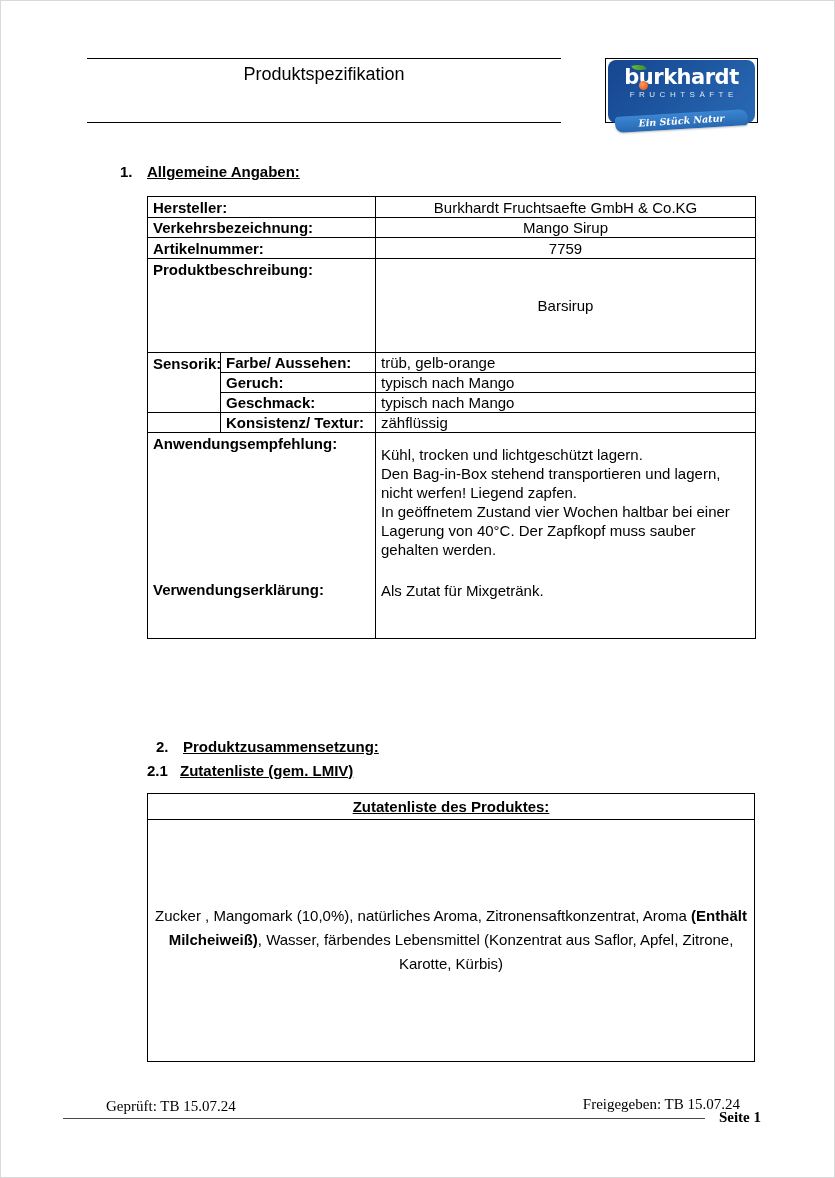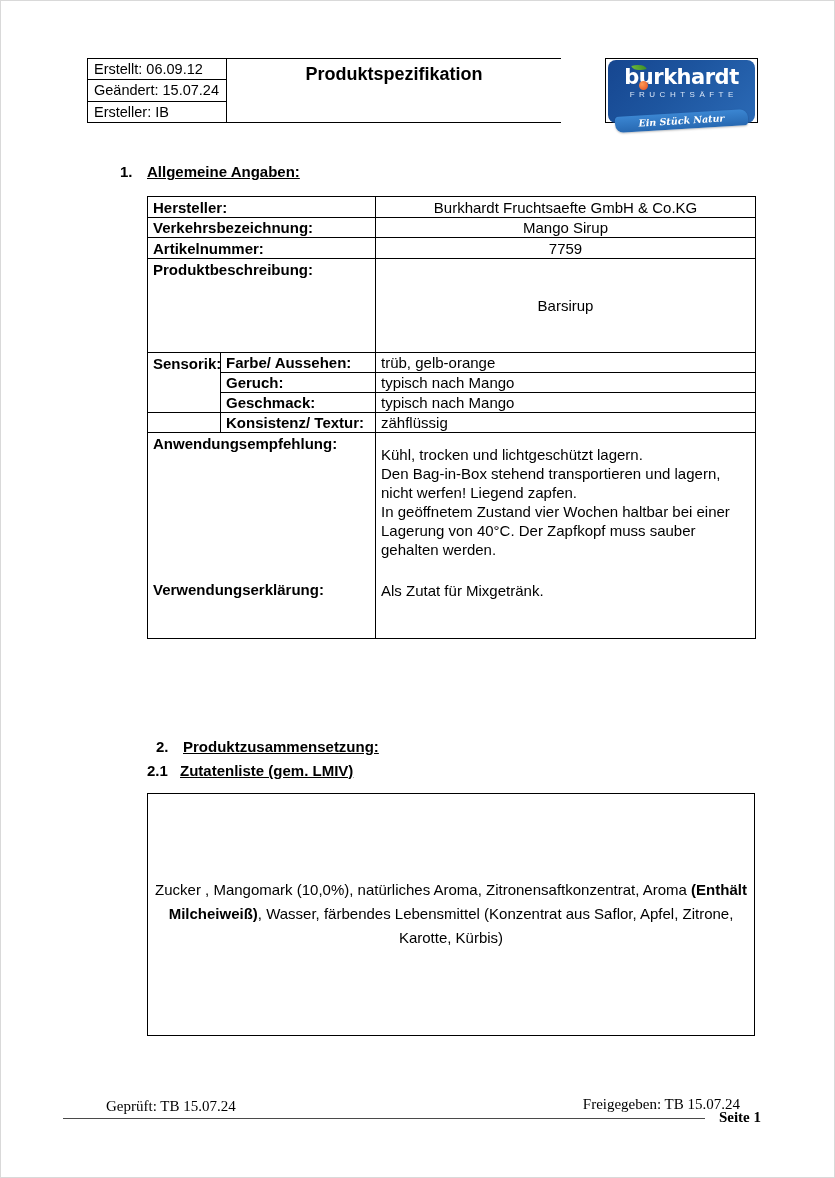--- a/index.html
+++ b/index.html
@@ -11,21 +11,21 @@
     overflow:hidden;
   }
   .abs { position:absolute; }
 
   
   .hdr-wrap { left:87px; top:58px; width:671px; height:65px; display:flex; }
   .hdr-meta { width:140px; border:1px solid #000; display:flex; flex-direction:column; background:#fff; }
   .hdr-meta .mrow { flex:1; border-bottom:1px solid #000; font-size:14.5px; padding:2px 0 0 6px; }
   .hdr-meta .mrow:last-child { border-bottom:none; }
   .hdr-title { flex:1; border-top:1px solid #000; border-bottom:1px solid #000;
-               text-align:center; font-size:18px; font-weight:bold; padding-top:5px; }
+               text-align:center; font-size:18px; font-weight:normal; padding-top:5px; }
   .hdr-logo { width:153px; border:1px solid #000; position:relative;margin-left:44px; }
 
   .logo-box { position:absolute; left:2px; top:1px; width:147px; height:63px;
               border-radius:8px; background:linear-gradient(135deg,#164690 0%, #1d559f 45%, #2b6ab6 100%);
               z-index:2; }
   .logo-brand { text-align:center; color:#fff; font-weight:bold; font-size:21px;
                 letter-spacing:-0.5px; margin-top:5px; font-family:"DejaVu Sans",sans-serif; }
   .logo-leaf { position:absolute; left:24px; top:4px; width:14px; height:7px;
                background:linear-gradient(90deg,#6cb93a,#3e8f28); border-radius:0 100% 0 100%;
                transform:rotate(-15deg); }
@@ -75,25 +75,20 @@
   .footer-left  { left:94px; top:1098px; font-family:"Liberation Serif", serif; font-size:15px;margin-left:12px; }
   .footer-right { right:95px; top:1096px; font-family:"Liberation Serif", serif; font-size:15px; }
   .footer-line  { left:63px; top:1118px; width:712px; border-top:1px solid #4a4a4a; text-align:right; }
   .footer-line span { position:relative; top:-11px; background:#fff; padding:0 14px;
                       font-family:"Liberation Serif", serif; font-weight:bold; font-size:15px; }
 </style>
 </head>
 <body>
 
 <div class="abs hdr-wrap">
-  <div class="hdr-meta">
-    <div class="mrow">Erstellt: 06.09.12</div>
-    <div class="mrow">Geändert: 15.07.24</div>
-    <div class="mrow">Ersteller: IB</div>
-  </div>
   <div class="hdr-title">Produktspezifikation</div>
   <div class="hdr-logo">
     <div class="logo-box">
       <div class="logo-leaf"></div>
       <div class="logo-berry"></div>
       <div class="logo-brand">burkhardt</div>
       <div class="logo-sub">FRUCHTSÄFTE</div>
       <div class="logo-ribbon">Ein Stück Natur genießen</div>
     </div>
   </div>
@@ -164,20 +159,23 @@
 <div class="abs sec-head h2">
   <span class="num">2.</span><span class="txt">Produktzusammensetzung:</span>
 </div>
 <div class="abs sec-head h21">
   <span class="num">2.1</span><span class="txt">Zutatenliste (gem. LMIV)</span>
 </div>
 
 <div class="abs zut-table">
   <table>
     <tbody>
+        <tr>
+      <td class="zut-head">Zutatenliste des Produktes:</td>
+    </tr>
     <tr>
       <td class="zut-body"><span>Zucker , Mangomark (10,0%), natürliches Aroma, Zitronensaftkonzentrat, Aroma </span><span class="b">(Enthält Milcheiweiß)</span><span>, Wasser, färbendes Lebensmittel (Konzentrat aus Saflor, Apfel, Zitrone, Karotte, Kürbis)</span></td>
     </tr>
   </tbody>
     </table>
 </div>
 
 <div class="abs footer-left">Geprüft: TB 15.07.24</div>
 <div class="abs footer-right">Freigegeben: TB 15.07.24</div>
 <div class="abs footer-line">

